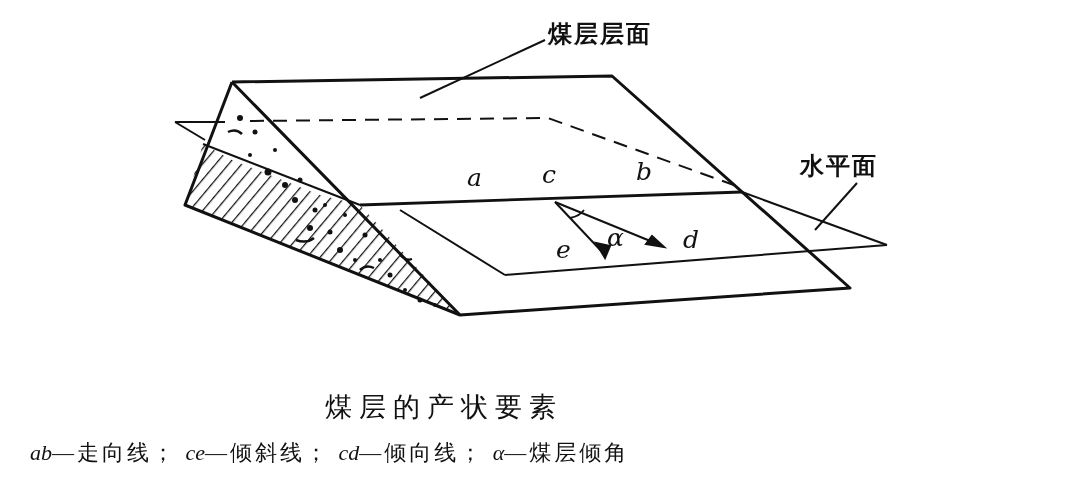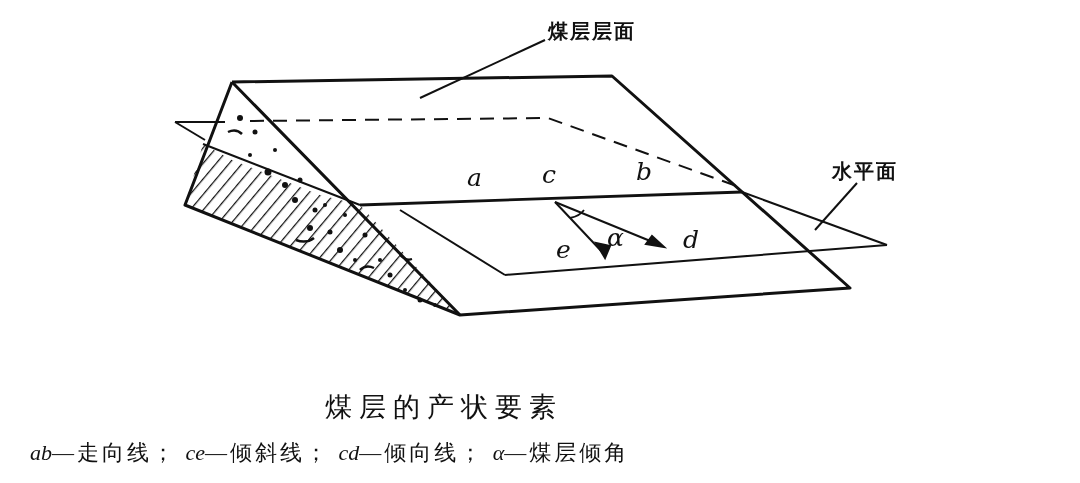--- a/index.html
+++ b/index.html
@@ -1,19 +1,19 @@
 <!DOCTYPE html>
 <html><head>
 <meta charset="utf-8">
 <style>
   html,body{margin:0;padding:0;background:#ffffff;}
   body{width:1080px;height:483px;position:relative;overflow:hidden;font-family:"DejaVu Serif",serif;color:#111;}
   svg{position:absolute;left:0;top:0;}
   .lbl{position:absolute;white-space:nowrap;}
-  .callout{font-family:"DejaVu Sans",sans-serif;font-weight:bold;font-size:20px;letter-spacing:2px;}
+  .callout{font-family:"DejaVu Sans",sans-serif;font-weight:bold;font-size:24px;letter-spacing:2px;}
   .pt{font-family:"DejaVu Serif",serif;font-style:italic;font-size:25px;}
   .caption{font-family:"DejaVu Serif",serif;font-size:27px;letter-spacing:7px;left:0;width:888px;text-align:center;}
   .legend{font-family:Liberation Serif, serif;font-size:22px;letter-spacing:3px;left:30px;}
   .legend i{font-style:italic;letter-spacing:0;}
 </style>
 </head>
 <body>
 
 <svg width="1080" height="483" viewBox="0 0 1080 483">
   <defs>
@@ -74,21 +74,21 @@
     <line x1="555" y1="202" x2="660" y2="245"></line>
     <polygon points="664,247 646,244 652,236"></polygon>
     <path d="M570 218 q10 -2 14 -8" fill="none" stroke-width="1.8"></path>
   </g>
 
   <line x1="420" y1="98" x2="545" y2="40" stroke="#111" stroke-width="2"></line>
   <line x1="815" y1="230" x2="857" y2="183" stroke="#111" stroke-width="2"></line>
 </svg>
 
 <div class="lbl callout" style="left:548px;top:18px;">煤层层面</div>
-<div class="lbl callout" style="left:800px;top:158px;margin-left:32px;">水平面</div>
+<div class="lbl callout" style="left:800px;top:150px;">水平面</div>
 
 <div class="lbl pt" style="left:467px;top:163px;">a</div>
 <div class="lbl pt" style="left:542px;top:160px;">c</div>
 <div class="lbl pt" style="left:636px;top:157px;">b</div>
 <div class="lbl pt" style="left:556px;top:235px;">e</div>
 <div class="lbl pt" style="left:607px;top:223px;">α</div>
 <div class="lbl pt" style="left:683px;top:225px;">d</div>
 
 <div class="lbl caption" style="top:389px;">煤层的产状要素</div>
 

